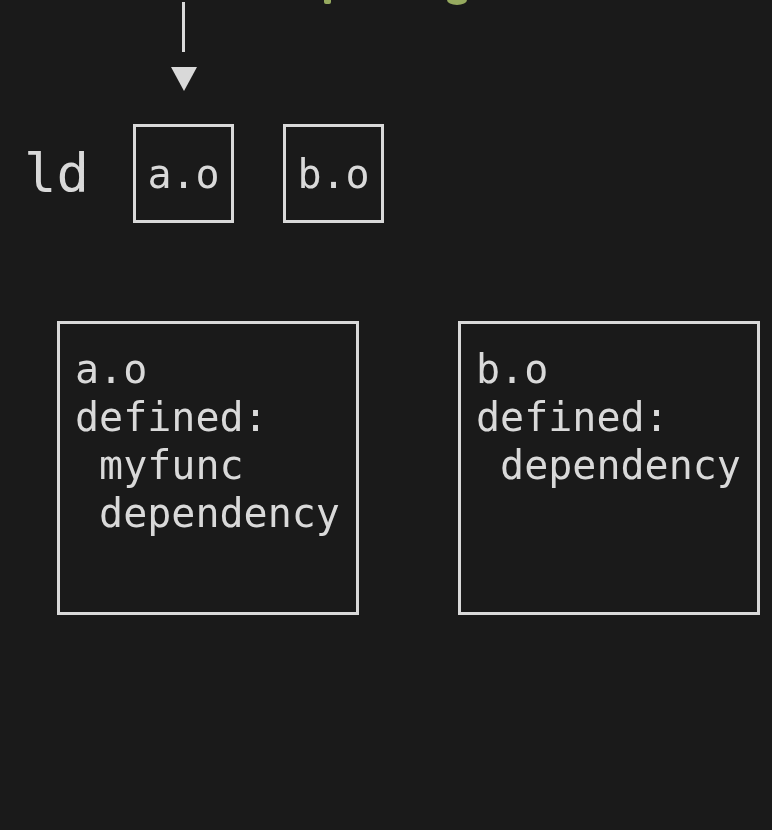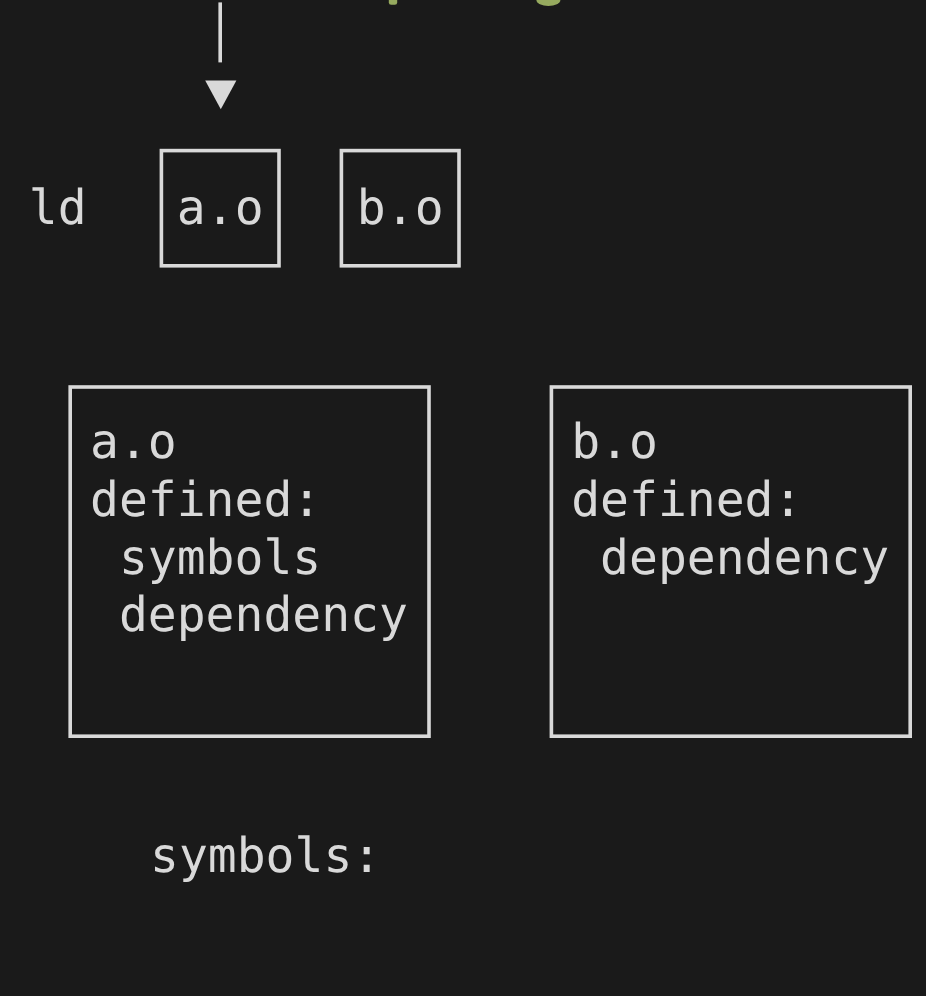--- a/index.html
+++ b/index.html
@@ -36,21 +36,21 @@
     border-radius: 0 0 2px 2px;
   }
   .frag-b {
     left: 447px; top: 0;
     width: 20px; height: 5px;
     background: var(--c-accent_green, #96aa5f);
     border-radius: 0 0 10px 10px / 0 0 5px 5px;
   }
 
   .label {
-    font-size: 40px;
+    font-size: 54px;
     line-height: 40px;
     white-space: pre;
   }
   .linker-label { left: 24px; top: 154px; }
   .symbols-label { left: 125px; top: 694px; }
 
   .obj-box {
     border: 3px solid var(--c-foreground, #d9d9d9);
     box-sizing: border-box;
     display: flex;
@@ -89,25 +89,24 @@
   <div class="abs obj-box obj-a">
     <span>a.o</span>
   </div>
   <div class="abs obj-box obj-b">
     <span>b.o</span>
   </div>
 
   <div class="abs symtab-box symtab-left">
     <div class="symtab-line">a.o</div>
     <div class="symtab-line">defined:</div>
-    <div class="symtab-line"> symbols</div>
+    <div class="symtab-line"> myfunc</div>
     <div class="symtab-line"> dependency</div>
   </div>
 
   <div class="abs symtab-box symtab-right">
     <div class="symtab-line">b.o</div>
     <div class="symtab-line">defined:</div>
     <div class="symtab-line"> dependency</div>
   </div>
 
-  <div class="abs label symbols-label">symbols:</div>
 
 </div>
 
 </body></html>

